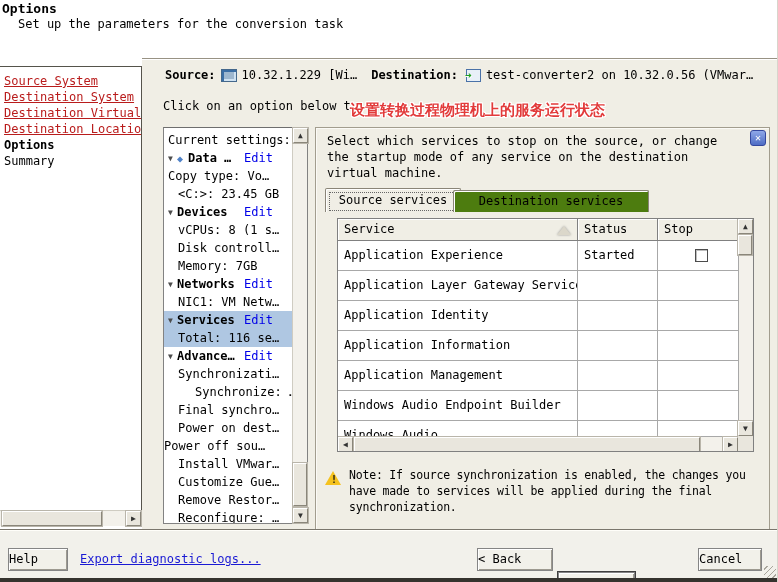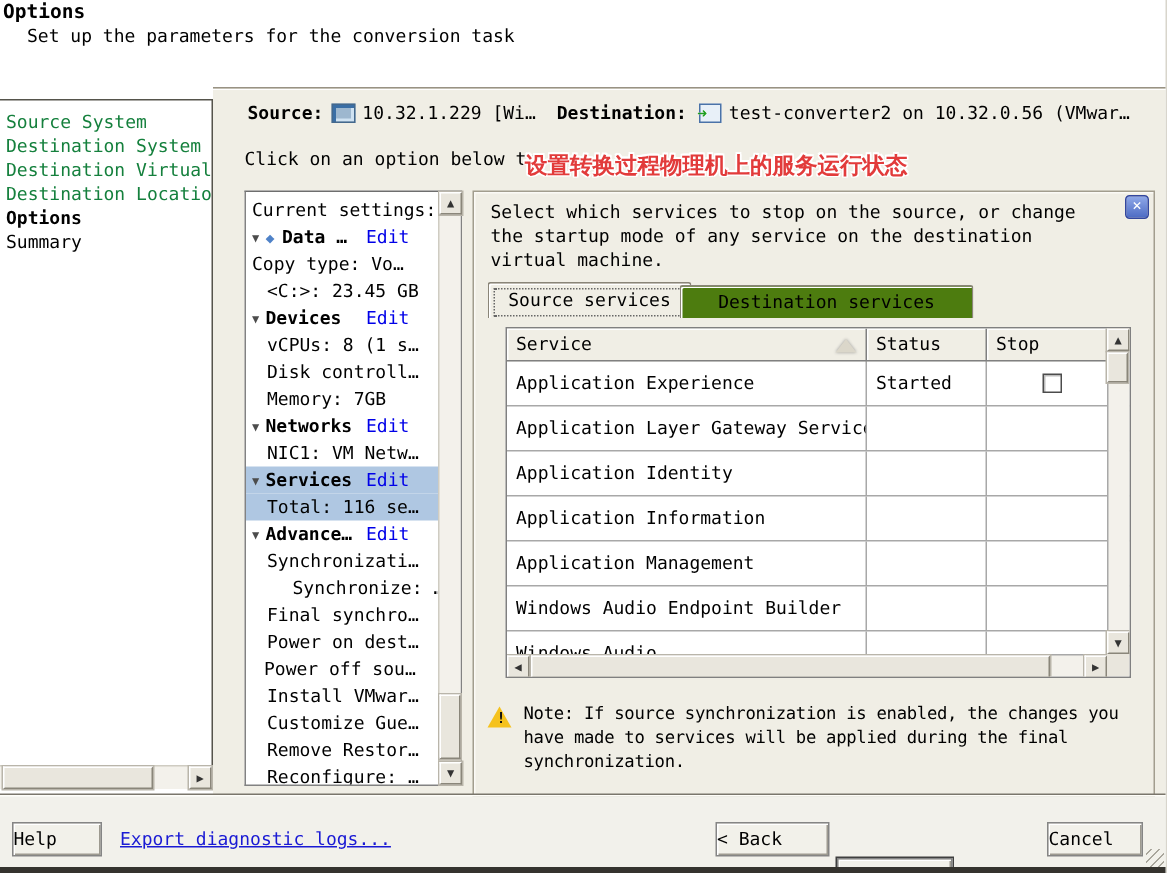--- a/index.html
+++ b/index.html
@@ -10,21 +10,21 @@
   
   .hdr-title { left:2px; top:1px; font-weight:bold; font-size:13px; }
   .hdr-sub { left:18px; top:17px; }
 
   
   .content-bg { left:142px; top:58px; width:636px; height:473px; background:#f0eee5; border-top:1px solid #989284; box-shadow: inset 0 1px 0 #fff; }
 
   
   .sidebar { left:0; top:66px; width:142px; height:460px; background:#fff; border-top:1px solid #55534b; border-right:1px solid #55534b; padding-top:6px; overflow:hidden; }
   .side-item { height:16px; line-height:16px; padding-left:4px; white-space:nowrap; overflow:hidden; }
-  .side-link { color:#15803d; cursor:pointer; }
+  .side-link { color:#b91c1c; text-decoration:underline; cursor:pointer; }
   .side-current { font-weight:bold; }
   .hscroll { left:0; top:510px; width:141px; height:16px; background:#f3f1eb; border-top:1px solid #cfccc2; }
   .hthumb { position:absolute; left:2px; top:0; width:100px; height:15px; background:#e9e6dd; border:1px solid #fff; border-right-color:#8a867a; border-bottom-color:#8a867a; box-shadow:0 0 0 1px #b9b5aa; }
   .sbtn { position:absolute; width:15px; height:15px; background:#e9e6dd; border:1px solid #fff; border-right-color:#8a867a; border-bottom-color:#8a867a; box-shadow:0 0 0 1px #b9b5aa; color:#333; font-size:8px; line-height:13px; text-align:center; }
 
   
   .srcbar { left:165px; top:68px; width:608px; display:flex; align-items:center; white-space:nowrap; overflow:hidden; }
   .srcbar b { font-weight:bold; }
   .pc-icon { display:inline-block; width:16px; height:13px; margin:0 5px 0 5px; background:#9db7cf; border:1px solid #44688c; box-shadow: inset 2px 2px 0 #3a6ea5, inset -2px -2px 0 #cfe2f2; position:relative; }
   .pc-icon:after { content:""; position:absolute; left:4px; bottom:-3px; width:6px; height:2px; background:#6c6c6c; }
@@ -128,21 +128,21 @@
     <div class="tr" style="padding-left:14px">Memory: 7GB</div>
     <div class="tr"><span class="tri">▼</span><b>Networks</b><span class="edit">Edit</span></div>
     <div class="tr" style="padding-left:14px">NIC1: VM Netw…</div>
     <div class="tr sel"><span class="tri">▼</span><b>Services</b><span class="edit">Edit</span></div>
     <div class="tr sel" style="padding-left:14px">Total: 116 se…</div>
     <div class="tr"><span class="tri">▼</span><b>Advance…</b><span class="edit">Edit</span></div>
     <div class="tr" style="padding-left:14px">Synchronizati…</div>
     <div class="tr" style="padding-left:31px">Synchronize: …</div>
     <div class="tr" style="padding-left:14px">Final synchro…</div>
     <div class="tr" style="padding-left:14px">Power on dest…</div>
-    <div class="tr" style="padding-left:12px">Power off sou…</div>
+    <div class="tr" style="padding-left:0">Power off sou…</div>
     <div class="tr" style="padding-left:14px">Install VMwar…</div>
     <div class="tr" style="padding-left:14px">Customize Gue…</div>
     <div class="tr" style="padding-left:14px">Remove Restor…</div>
     <div class="tr" style="padding-left:14px">Reconfigure: …</div>
   </div>
   <div class="abs vscroll">
     <div class="sbtn" style="left:0; top:0;">▲</div>
     <div class="vthumb" style="top:335px; height:43px;"></div>
     <div class="sbtn" style="left:0; bottom:0;">▼</div>
   </div>

